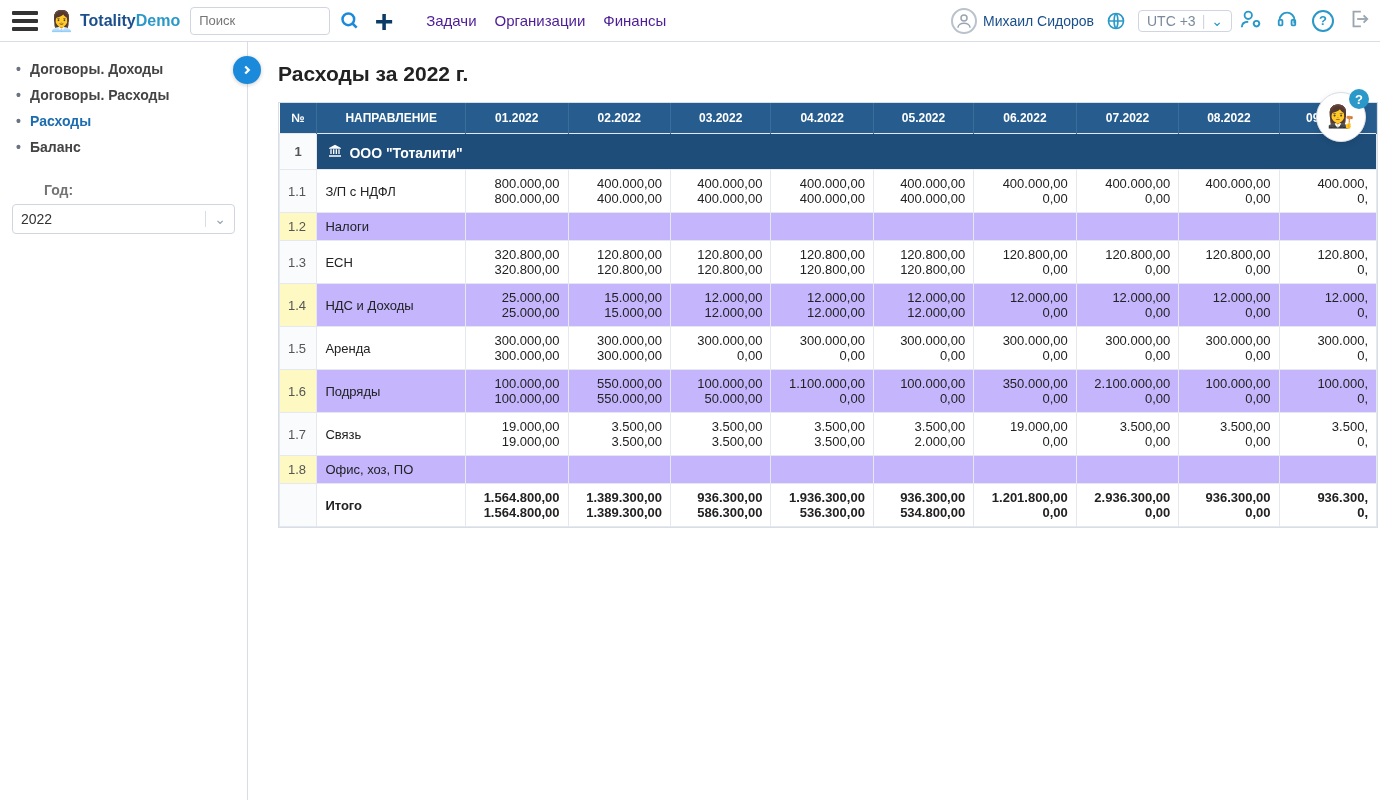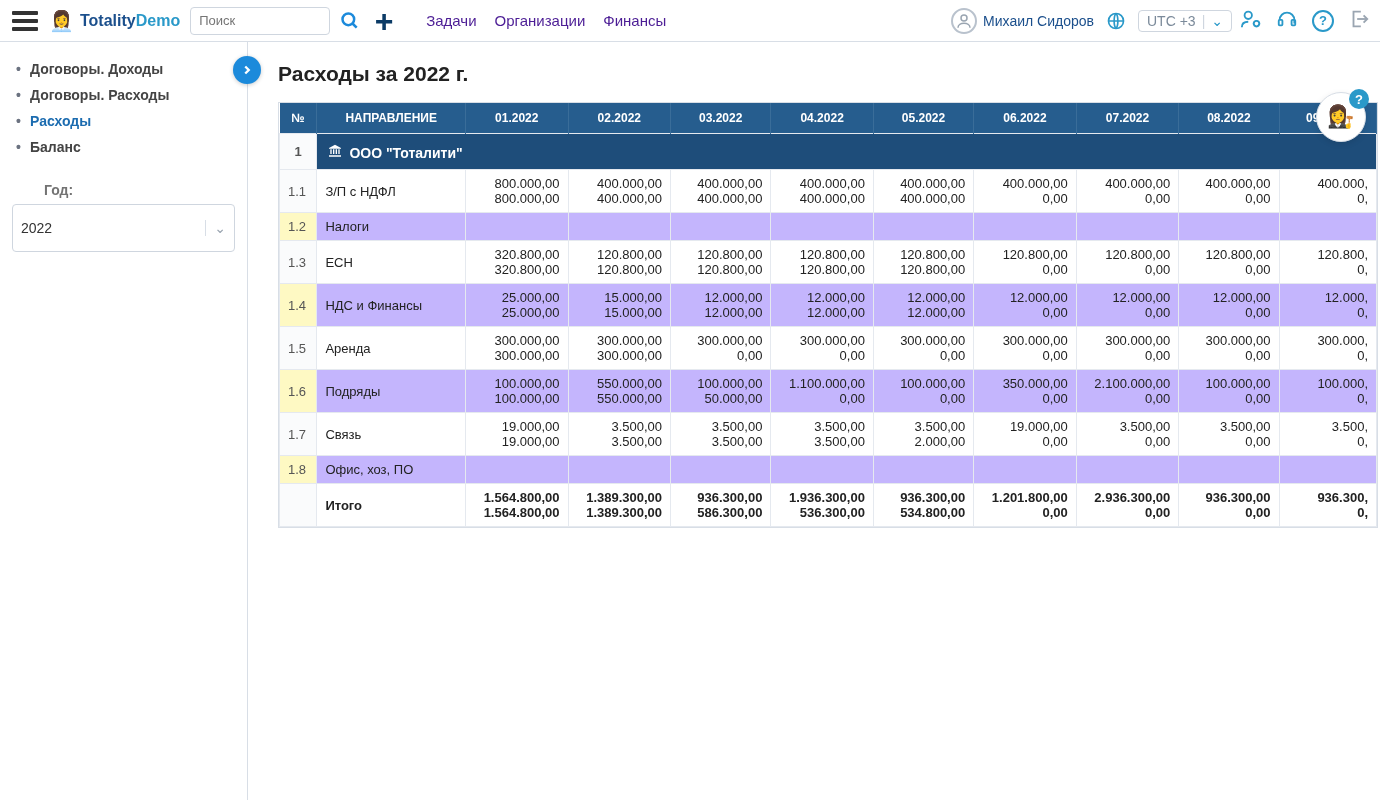--- a/index.html
+++ b/index.html
@@ -87,21 +87,21 @@
     padding: 5px 4px 5px 18px; color: #444; font-weight: 600; cursor: pointer;
     position: relative;
   }
   .sidebar li::before {
     content: "•"; position: absolute; left: 4px; top: 5px; color: #6b7280;
   }
   .sidebar li.active { color: #1c6cb0; }
   .sidebar .year-label { margin-top: 22px; font-weight: 600; color: #737373; padding-left: 32px; }
   .year-select {
     margin-top: 6px; border: 1px solid #cfd6df; border-radius: 4px;
-    height: 48px; display: flex; align-items: center; padding: 0 8px;
+    height: 30px; display: flex; align-items: center; padding: 0 8px;
     justify-content: space-between; cursor: pointer;
   }
   .year-select .chev { color: #9aa5b1; border-left:1px solid #d8dee6; padding-left:8px;}
   .collapse-handle {
     position: absolute; right: -14px; top: 14px; width: 28px; height: 28px;
     border-radius: 50%; background: #1c8adb; color: #fff; display: flex;
     align-items: center; justify-content: center; cursor: pointer;
     box-shadow: 0 1px 4px rgba(0,0,0,0.2); z-index:5;
   }
   
@@ -309,21 +309,21 @@
               <td class="val"><span>120.800,00</span><span class="line2">120.800,00</span></td>
               <td class="val"><span>120.800,00</span><span class="line2">120.800,00</span></td>
               <td class="val"><span>120.800,00</span><span class="line2">120.800,00</span></td>
               <td class="val"><span>120.800,00</span><span class="line2">0,00</span></td>
               <td class="val"><span>120.800,00</span><span class="line2">0,00</span></td>
               <td class="val"><span>120.800,00</span><span class="line2">0,00</span></td>
               <td class="val"><span>120.800,</span><span class="line2">0,</span></td>
             </tr>
             <tr class="alt">
               <td class="num">1.4</td>
-              <td class="dir">НДС и Финансы</td>
+              <td class="dir">НДС и Доходы</td>
               <td class="val"><span>25.000,00</span><span class="line2">25.000,00</span></td>
               <td class="val"><span>15.000,00</span><span class="line2">15.000,00</span></td>
               <td class="val"><span>12.000,00</span><span class="line2">12.000,00</span></td>
               <td class="val"><span>12.000,00</span><span class="line2">12.000,00</span></td>
               <td class="val"><span>12.000,00</span><span class="line2">12.000,00</span></td>
               <td class="val"><span>12.000,00</span><span class="line2">0,00</span></td>
               <td class="val"><span>12.000,00</span><span class="line2">0,00</span></td>
               <td class="val"><span>12.000,00</span><span class="line2">0,00</span></td>
               <td class="val"><span>12.000,</span><span class="line2">0,</span></td>
             </tr>

